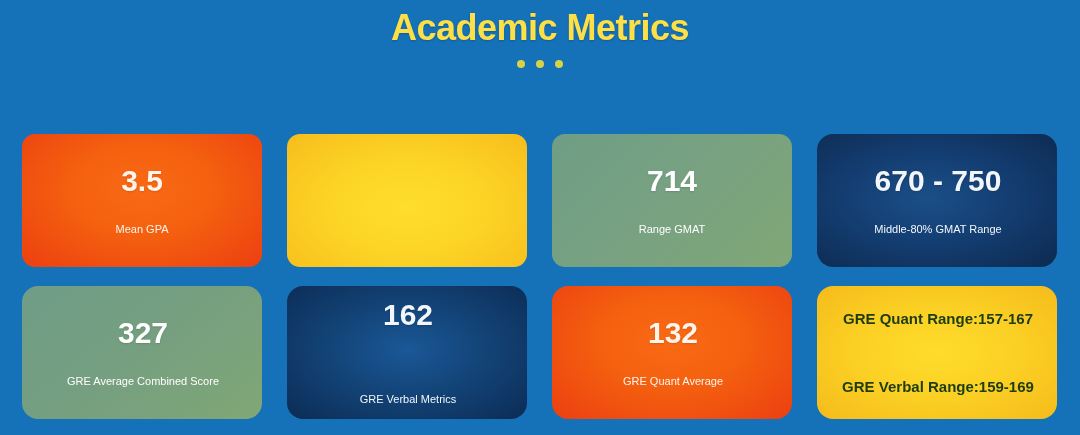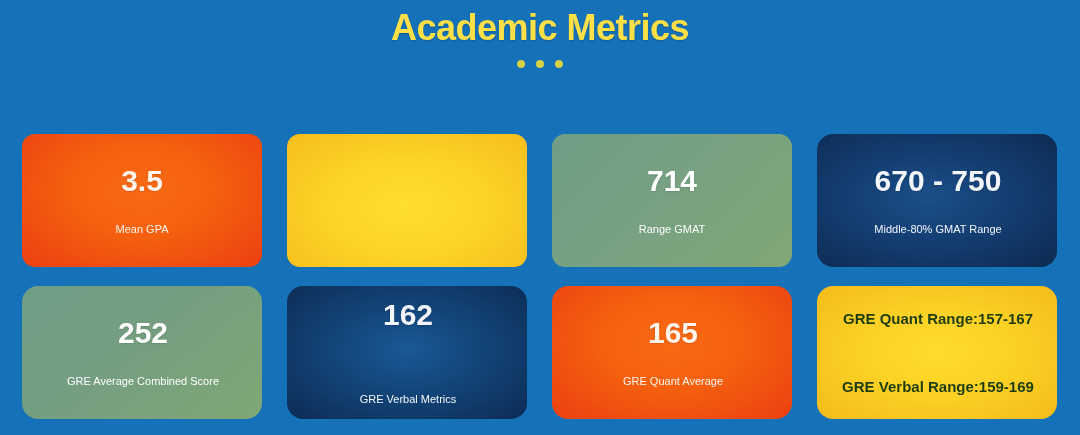--- a/index.html
+++ b/index.html
@@ -159,31 +159,31 @@
     <div class="value">714</div>
     <div class="label">Range GMAT</div>
   </div>
 
   <div class="card theme-navy r-lg">
     <div class="value">670 - 750</div>
     <div class="label">Middle-80% GMAT Range</div>
   </div>
 
   <div class="card theme-sage2 r-lg">
-    <div class="value">252</div>
+    <div class="value">327</div>
     <div class="label">GRE Average Combined Score</div>
   </div>
 
   <div class="card theme-navy2 r-lg">
     <div class="value">162</div>
     <div class="label">GRE Verbal Metrics</div>
   </div>
 
   <div class="card theme-orange r-lg">
-    <div class="value">165</div>
+    <div class="value">132</div>
     <div class="label">GRE Quant Average</div>
   </div>
 
   <div class="card dual theme-yellow2 r-lg">
     <div class="line">GRE Quant Range:157-167</div>
     <div class="line">GRE Verbal Range:159-169</div>
   </div>
 
 </div>
 

